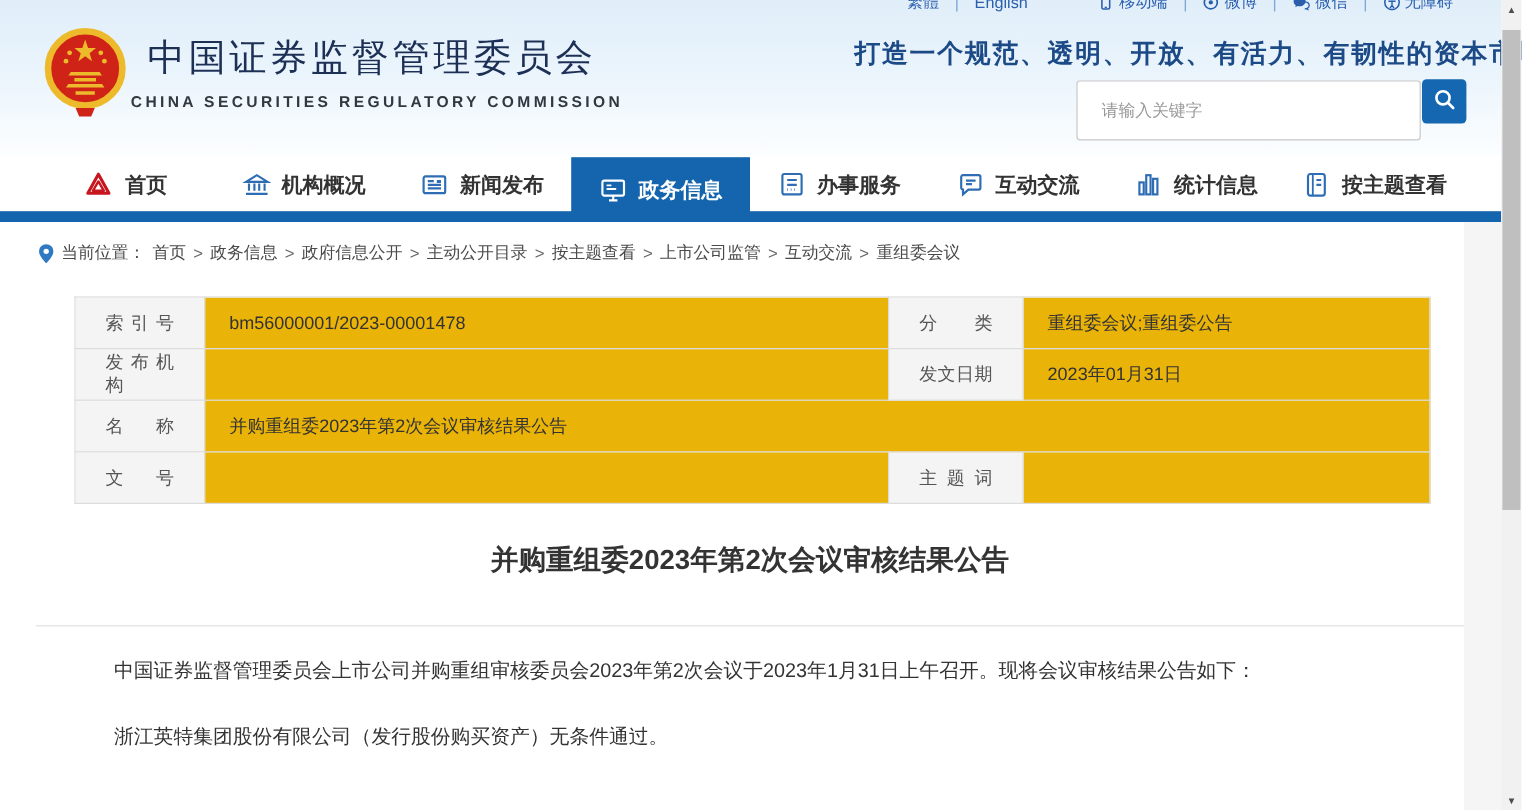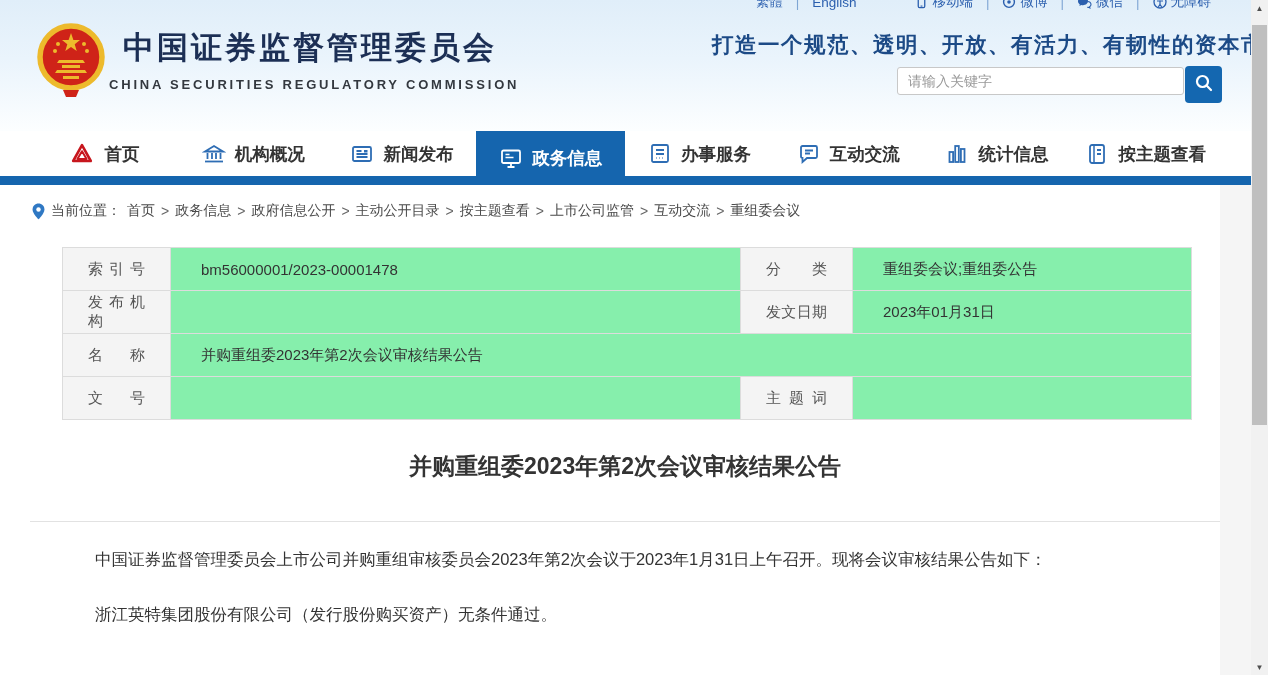--- a/index.html
+++ b/index.html
@@ -10,30 +10,30 @@
   .header { position:absolute; left:0; top:0; width:1251px; height:131px;
             background:linear-gradient(180deg,#e0eef9 0%,#eaf4fc 45%,#fcfeff 100%); }
   .topbar { position:absolute; top:-7px; right:40px; display:flex; align-items:center;
             gap:13px; font-size:13.5px; color:#2b5fae; white-space:nowrap; }
   .topbar .tb-item { display:flex; align-items:center; gap:4px; cursor:pointer; }
   .topbar .tb-div { color:#7fa6d4; }
   .tb-gap { margin-left:46px; }
   .topbar svg { display:block; }
 
   .emblem { position:absolute; left:33px; top:20px; width:76px; height:78px; }
-  .site-title { position:absolute; left:123px; top:27px; font-size:31px; font-weight:bold;
+  .site-title { position:absolute; left:123px; top:27px; font-size:31px; font-weight:normal;
                 color:#1c2f55; letter-spacing:3px; }
   .site-sub { position:absolute; left:109px; top:77px; font-size:13px; font-weight:bold;
               color:#33383f; letter-spacing:2.8px; }
   .slogan { position:absolute; left:712px; top:30px; width:510px;
             font-family:"DejaVu Serif", serif; font-weight:bold; font-size:21.5px;
             color:#1c4a86; letter-spacing:1.5px; white-space:nowrap; }
-  .search-input { position:absolute; left:897px; top:67px; width:287px; height:28px;
+  .search-input { position:absolute; left:897px; top:67px; width:287px; height:50px;
                   border:1px solid #c8c8c8; border-radius:3px; background:#fff;
-                  font-size:14px; padding:0 10px; color:#333; outline:none;
+                  font-size:14px; padding:0 20px; color:#333; outline:none;
                   font-family:"Liberation Sans", sans-serif; }
   .search-input::placeholder { color:#999; }
   .search-btn { position:absolute; left:1185px; top:66px; width:37px; height:37px;
                 background:#1467b0; border:none; border-radius:4px; cursor:pointer;
                 display:flex; align-items:center; justify-content:center; }
 
   
   .nav { position:absolute; left:0; top:131px; width:1251px; height:45px; background:#fff; }
   .nav-inner { position:absolute; left:30px; top:0; width:1190px; height:45px; display:flex; }
   .nav-item { flex:1; display:flex; align-items:center; justify-content:center; gap:9px;
@@ -46,21 +46,21 @@
   .breadcrumb { position:absolute; left:32px; top:202px; display:flex; align-items:center;
                 gap:6px; font-size:14px; color:#4a4a4a; }
   .crumb { cursor:pointer; }
   .crumb-sep { color:#666; }
 
   
   .info-table { position:absolute; left:62px; top:247px; border-collapse:collapse; table-layout:fixed; }
   .info-table td { border:1px solid #dcdcdc; height:43px; font-size:15px; vertical-align:middle; }
   .info-table td.lbl { background:#f4f4f4; color:#555; padding:0 25px;
                        text-align:justify; text-align-last:justify; }
-  .info-table td.val { color:#333; padding:0 0 0 30px; background:#86efac; }
+  .info-table td.val { color:#333; padding:0 0 0 20px; background:#eab308; }
 
   
   .article-title { position:absolute; left:30px; top:451px; width:1190px; text-align:center;
                    font-size:23px; font-weight:bold; color:#333; }
   .title-rule { position:absolute; left:30px; top:521px; width:1190px; height:0;
                 border-top:1px solid #e2e2e2; }
   .para { position:absolute; left:62px; width:1130px; font-size:16.5px; color:#333;
           line-height:1.55; text-indent:2em; }
   .para1 { top:547px; }
   .para2 { top:602px; }

